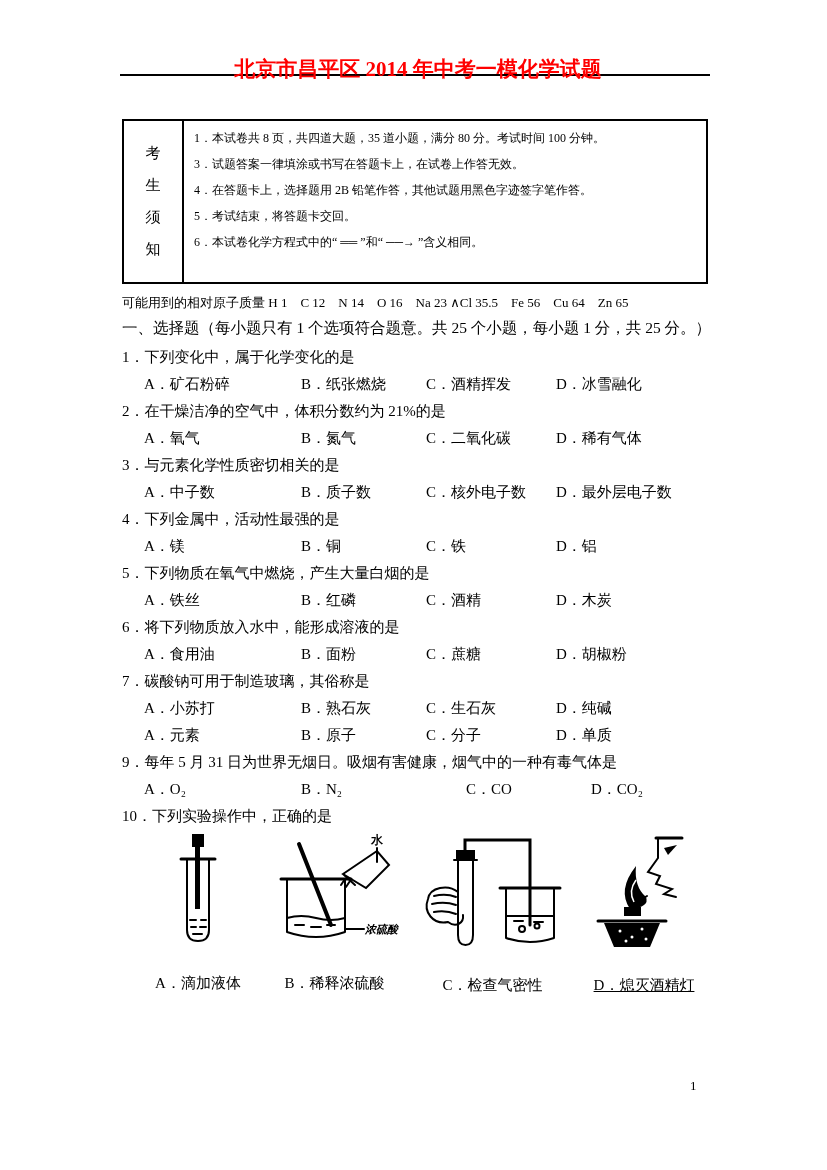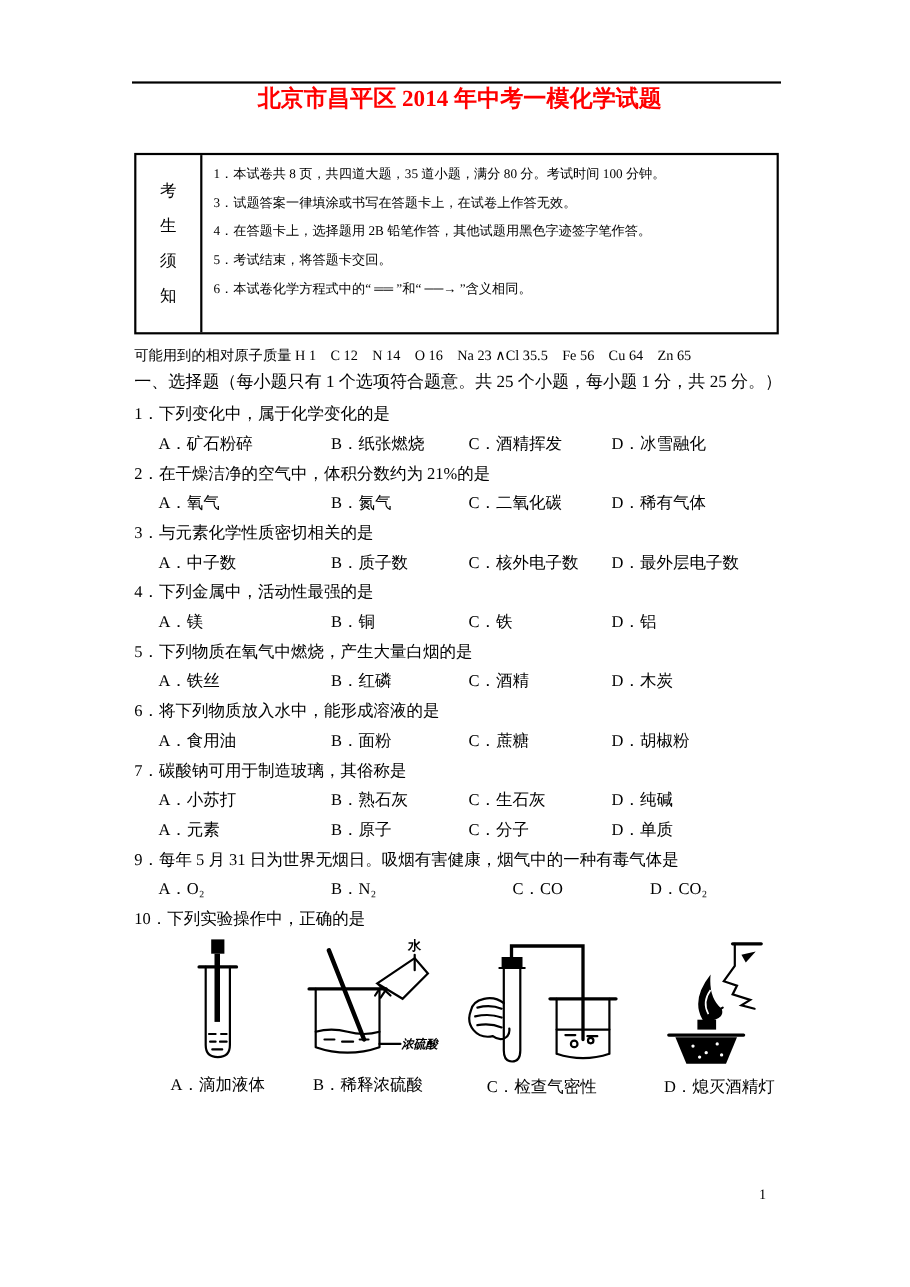--- a/index.html
+++ b/index.html
@@ -3,39 +3,39 @@
 <meta charset="utf-8">
 <style>
   html,body{margin:0;padding:0;}
   body{
     width:827px;height:1170px;background:#ffffff;position:relative;
     font-family:"Liberation Serif","DejaVu Serif",serif;color:#000;
     overflow:hidden;
   }
   .top-rule{position:absolute;left:120px;top:74px;width:590px;border-top:2px solid #000;}
   .content{position:absolute;left:122px;top:0;width:592px;}
-  .title{padding-top:54px;font-size:21px;line-height:30px;font-weight:bold;text-align:center;margin-top:20px;}
+  .title{padding-top:54px;font-size:21px;line-height:30px;font-weight:bold;text-align:center;}
   .notice{margin-top:35px;width:586px;height:165px;border:2px solid #000;box-sizing:border-box;display:flex;}
   .notice-left{width:60px;border-right:2px solid #000;display:flex;flex-direction:column;
     justify-content:space-evenly;align-items:center;font-size:15px;padding:10px 0;box-sizing:border-box;}
   .notice-right{flex:1;padding:4px 0 0 10px;font-size:12px;}
   .notice-right div{line-height:26px;white-space:nowrap;}
   .mass{margin-top:7px;font-size:13px;line-height:24px;white-space:nowrap;}
   .section{font-size:15.5px;line-height:26px;margin-bottom:3px;white-space:nowrap;}
   .qt{font-size:15px;line-height:27px;white-space:nowrap;}
   .opts{font-size:15px;line-height:27px;display:grid;grid-template-columns:157px 125px 130px 1fr;padding-left:22px;}
   .opts9{grid-template-columns:157px 165px 125px 1fr;}
   .figs{position:relative;height:165px;margin-top:2px;}
   .figblock{position:absolute;top:0;text-align:center;}
   .figblock svg{display:block;margin:0 auto;}
-  .figcap{font-size:15px;line-height:27px;margin-top:2px;white-space:nowrap;}
+  .figcap{font-size:15px;line-height:27px;margin-top:18px;white-space:nowrap;}
   .fb-a{left:14px;width:124px;}
   .fb-b{left:140px;width:145px;}
   .fb-c{left:293px;width:155px;}
-  .fb-d{left:462px;width:140px;}
+  .fb-d{left:452px;width:140px;text-decoration:underline;}
   .page-num{position:absolute;left:690px;top:1078px;font-size:13px;}
   svg .ln{stroke:#000;fill:none;stroke-width:2;stroke-linecap:round;}
   svg .thick{stroke-width:3;}
   svg .blk{fill:#000;stroke:none;}
   svg text{font-family:"Liberation Serif","DejaVu Serif",serif;fill:#000;}
   .flabel{font-size:12px;font-weight:bold;}
   .flabel-i{font-size:11px;font-weight:bold;font-style:italic;}
 </style>
 </head>
 <body>

